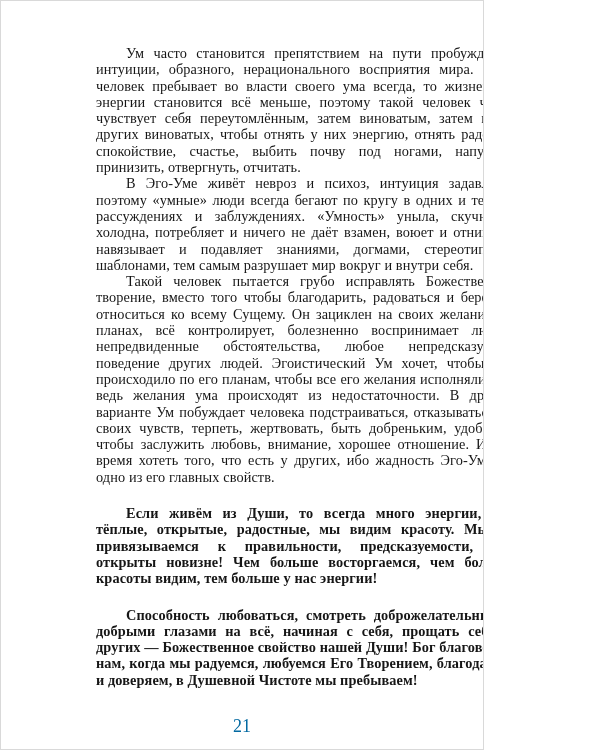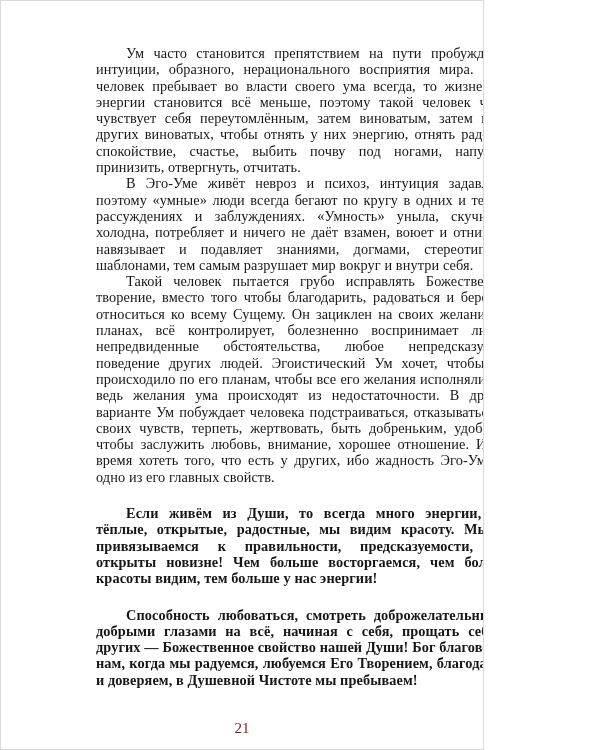--- a/index.html
+++ b/index.html
@@ -36,22 +36,22 @@
   .text-block p.bold {
     font-weight: bold;
     margin-top: 20px;
   }
   .page-number {
     position: absolute;
     left: 0;
     bottom: 12px;
     width: 100%;
     text-align: center;
-    font-size: 15px;
-    color: #7f1d1d;
+    font-size: 18px;
+    color: #0369a1;
   }
 </style>
 </head>
 <body>
 
 <div class="page">
   <div class="text-block">
     <p>Ум часто становится препятствием на пути пробуждения интуиции, образного, нерационального восприятия мира. Если человек пребывает во власти своего ума всегда, то жизненной энергии становится всё меньше, поэтому такой человек часто чувствует себя переутомлённым, затем виноватым, затем ищет других виноватых, чтобы отнять у них энергию, отнять радость, спокойствие, счастье, выбить почву под ногами, напугать, принизить, отвергнуть, отчитать.</p>
     <p>В Эго-Уме живёт невроз и психоз, интуиция задавлена, поэтому «умные» люди всегда бегают по кругу в одних и тех же рассуждениях и заблуждениях. «Умность» уныла, скучна и холодна, потребляет и ничего не даёт взамен, воюет и отнимает, навязывает и подавляет знаниями, догмами, стереотипами, шаблонами, тем самым разрушает мир вокруг и внутри себя.</p>
     <p>Такой человек пытается грубо исправлять Божественное творение, вместо того чтобы благодарить, радоваться и бережно относиться ко всему Сущему. Он зациклен на своих желаниях и планах, всё контролирует, болезненно воспринимает любые непредвиденные обстоятельства, любое непредсказуемое поведение других людей. Эгоистический Ум хочет, чтобы всё происходило по его планам, чтобы все его желания исполнялись, а ведь желания ума происходят из недостаточности. В другом варианте Ум побуждает человека подстраиваться, отказываться от своих чувств, терпеть, жертвовать, быть добреньким, удобным, чтобы заслужить любовь, внимание, хорошее отношение. И всё время хотеть того, что есть у других, ибо жадность Эго-Ума — одно из его главных свойств.</p>

